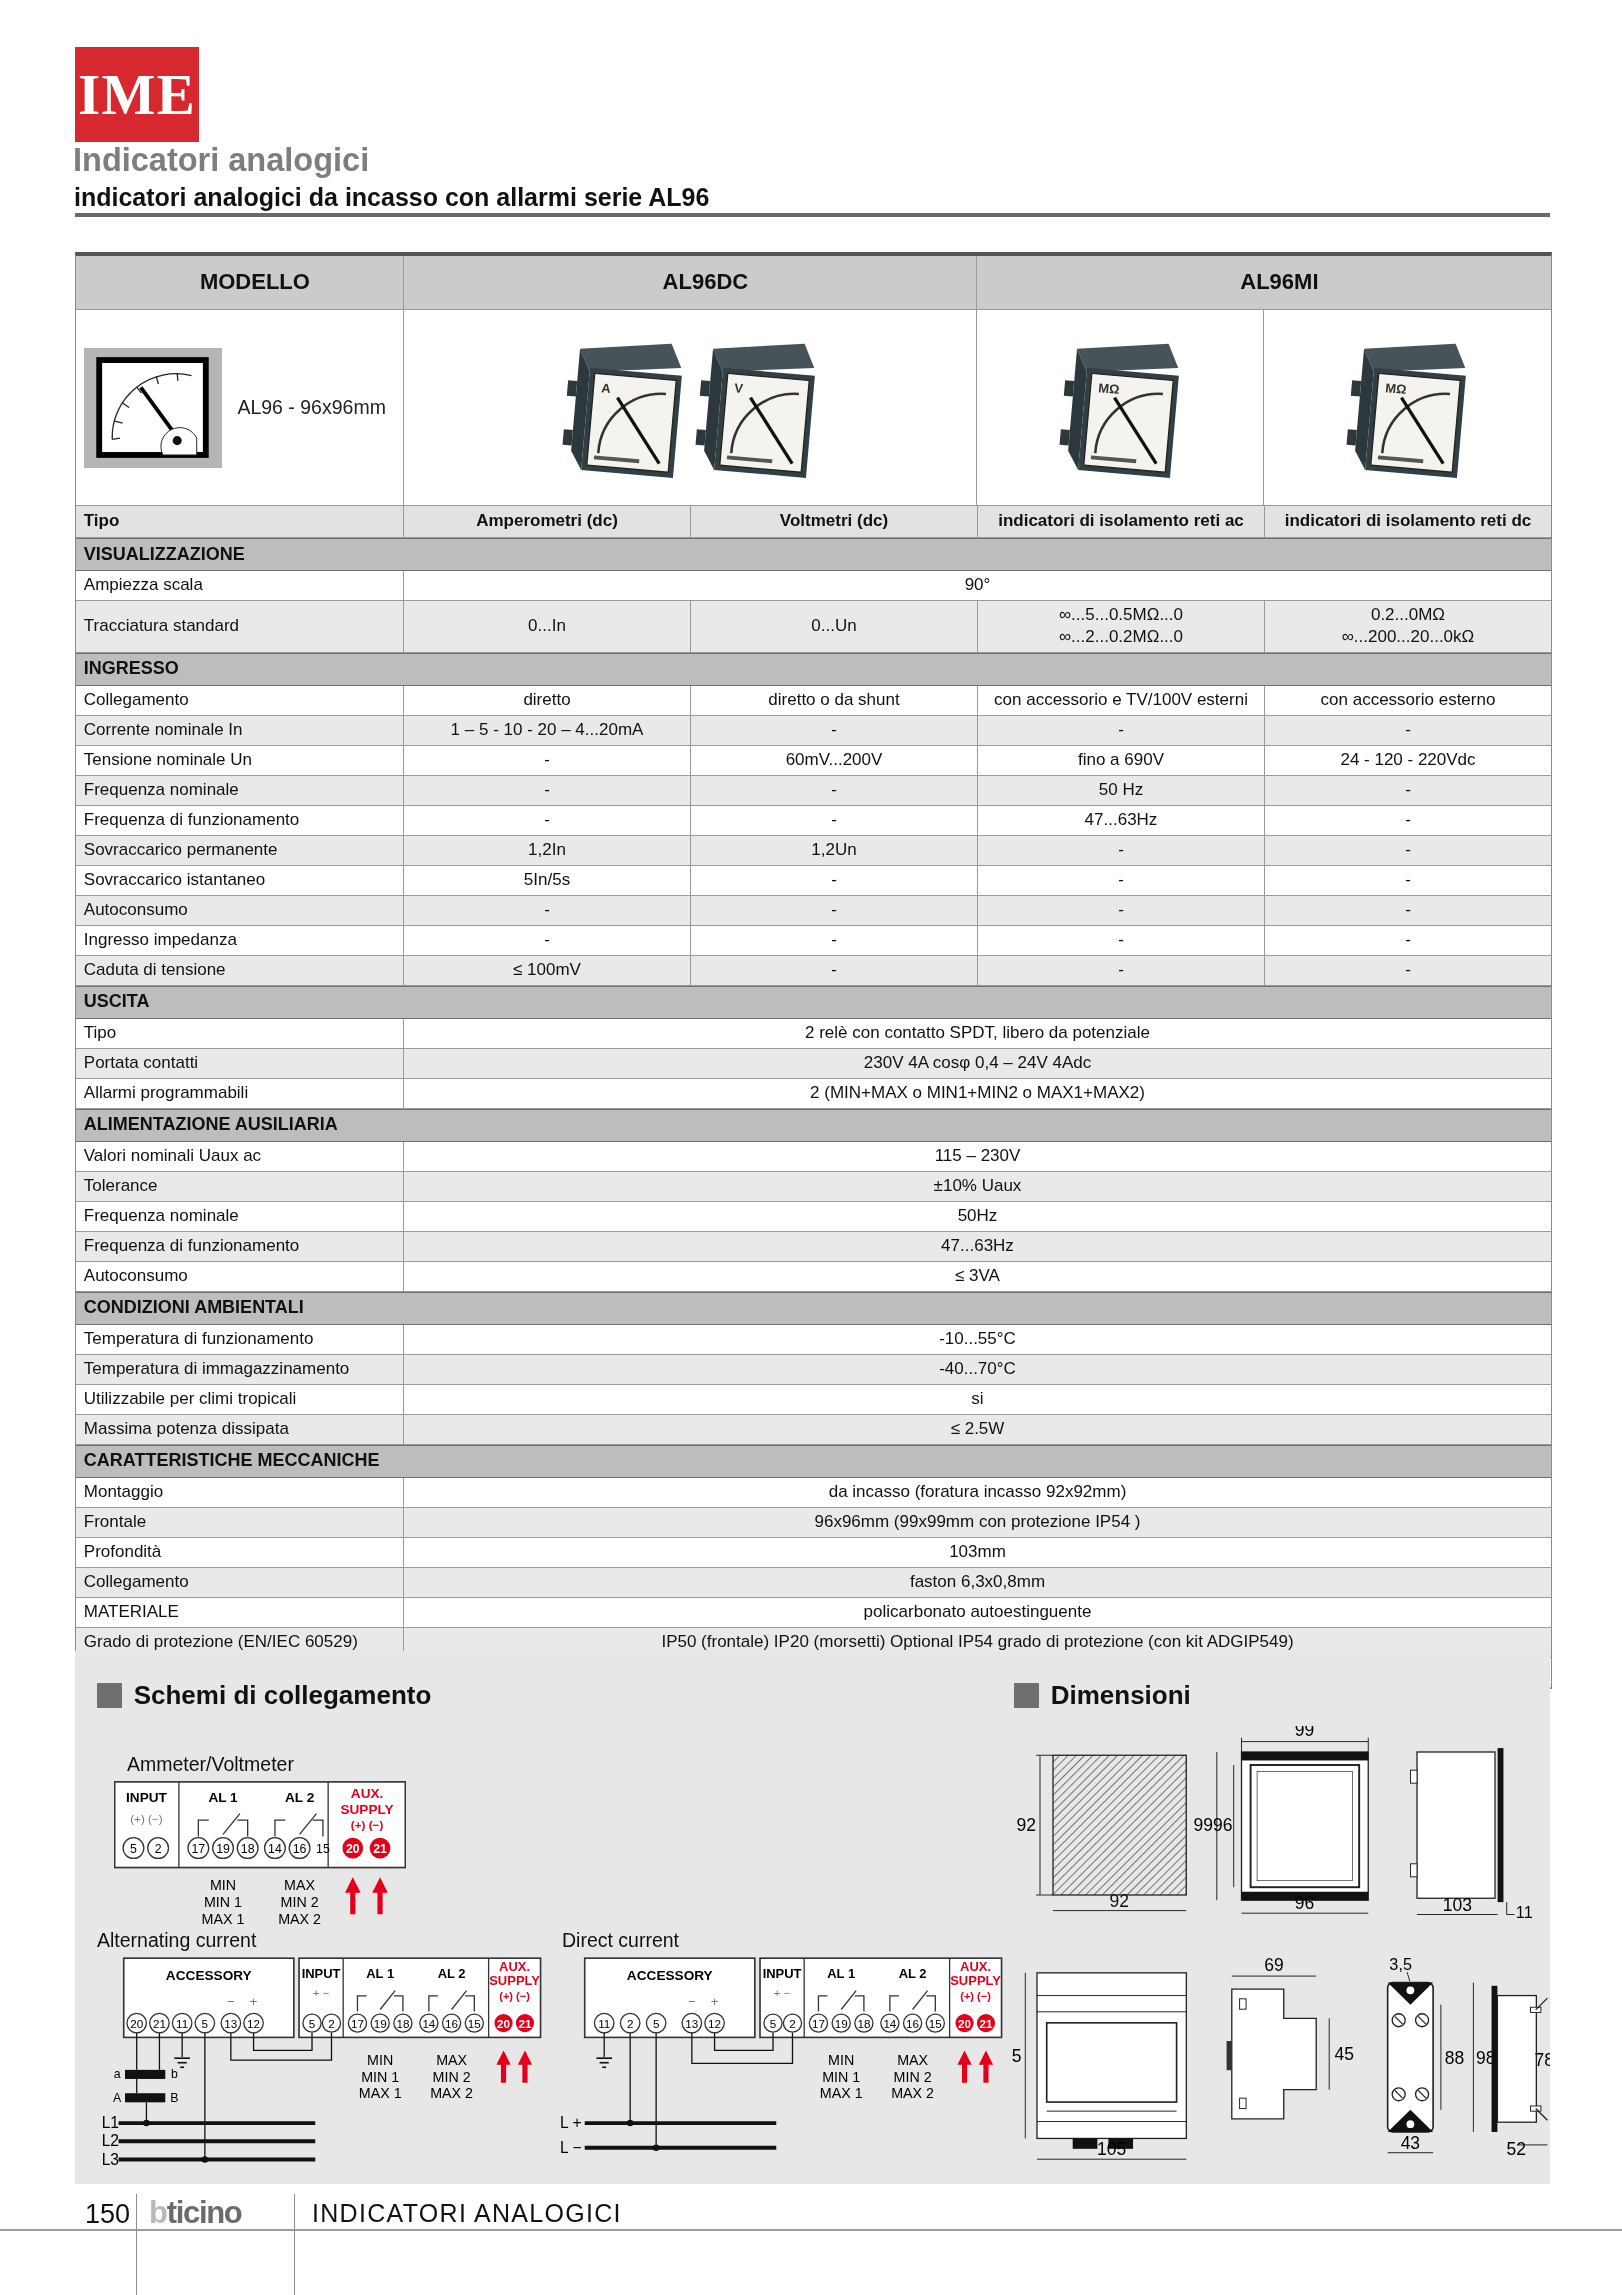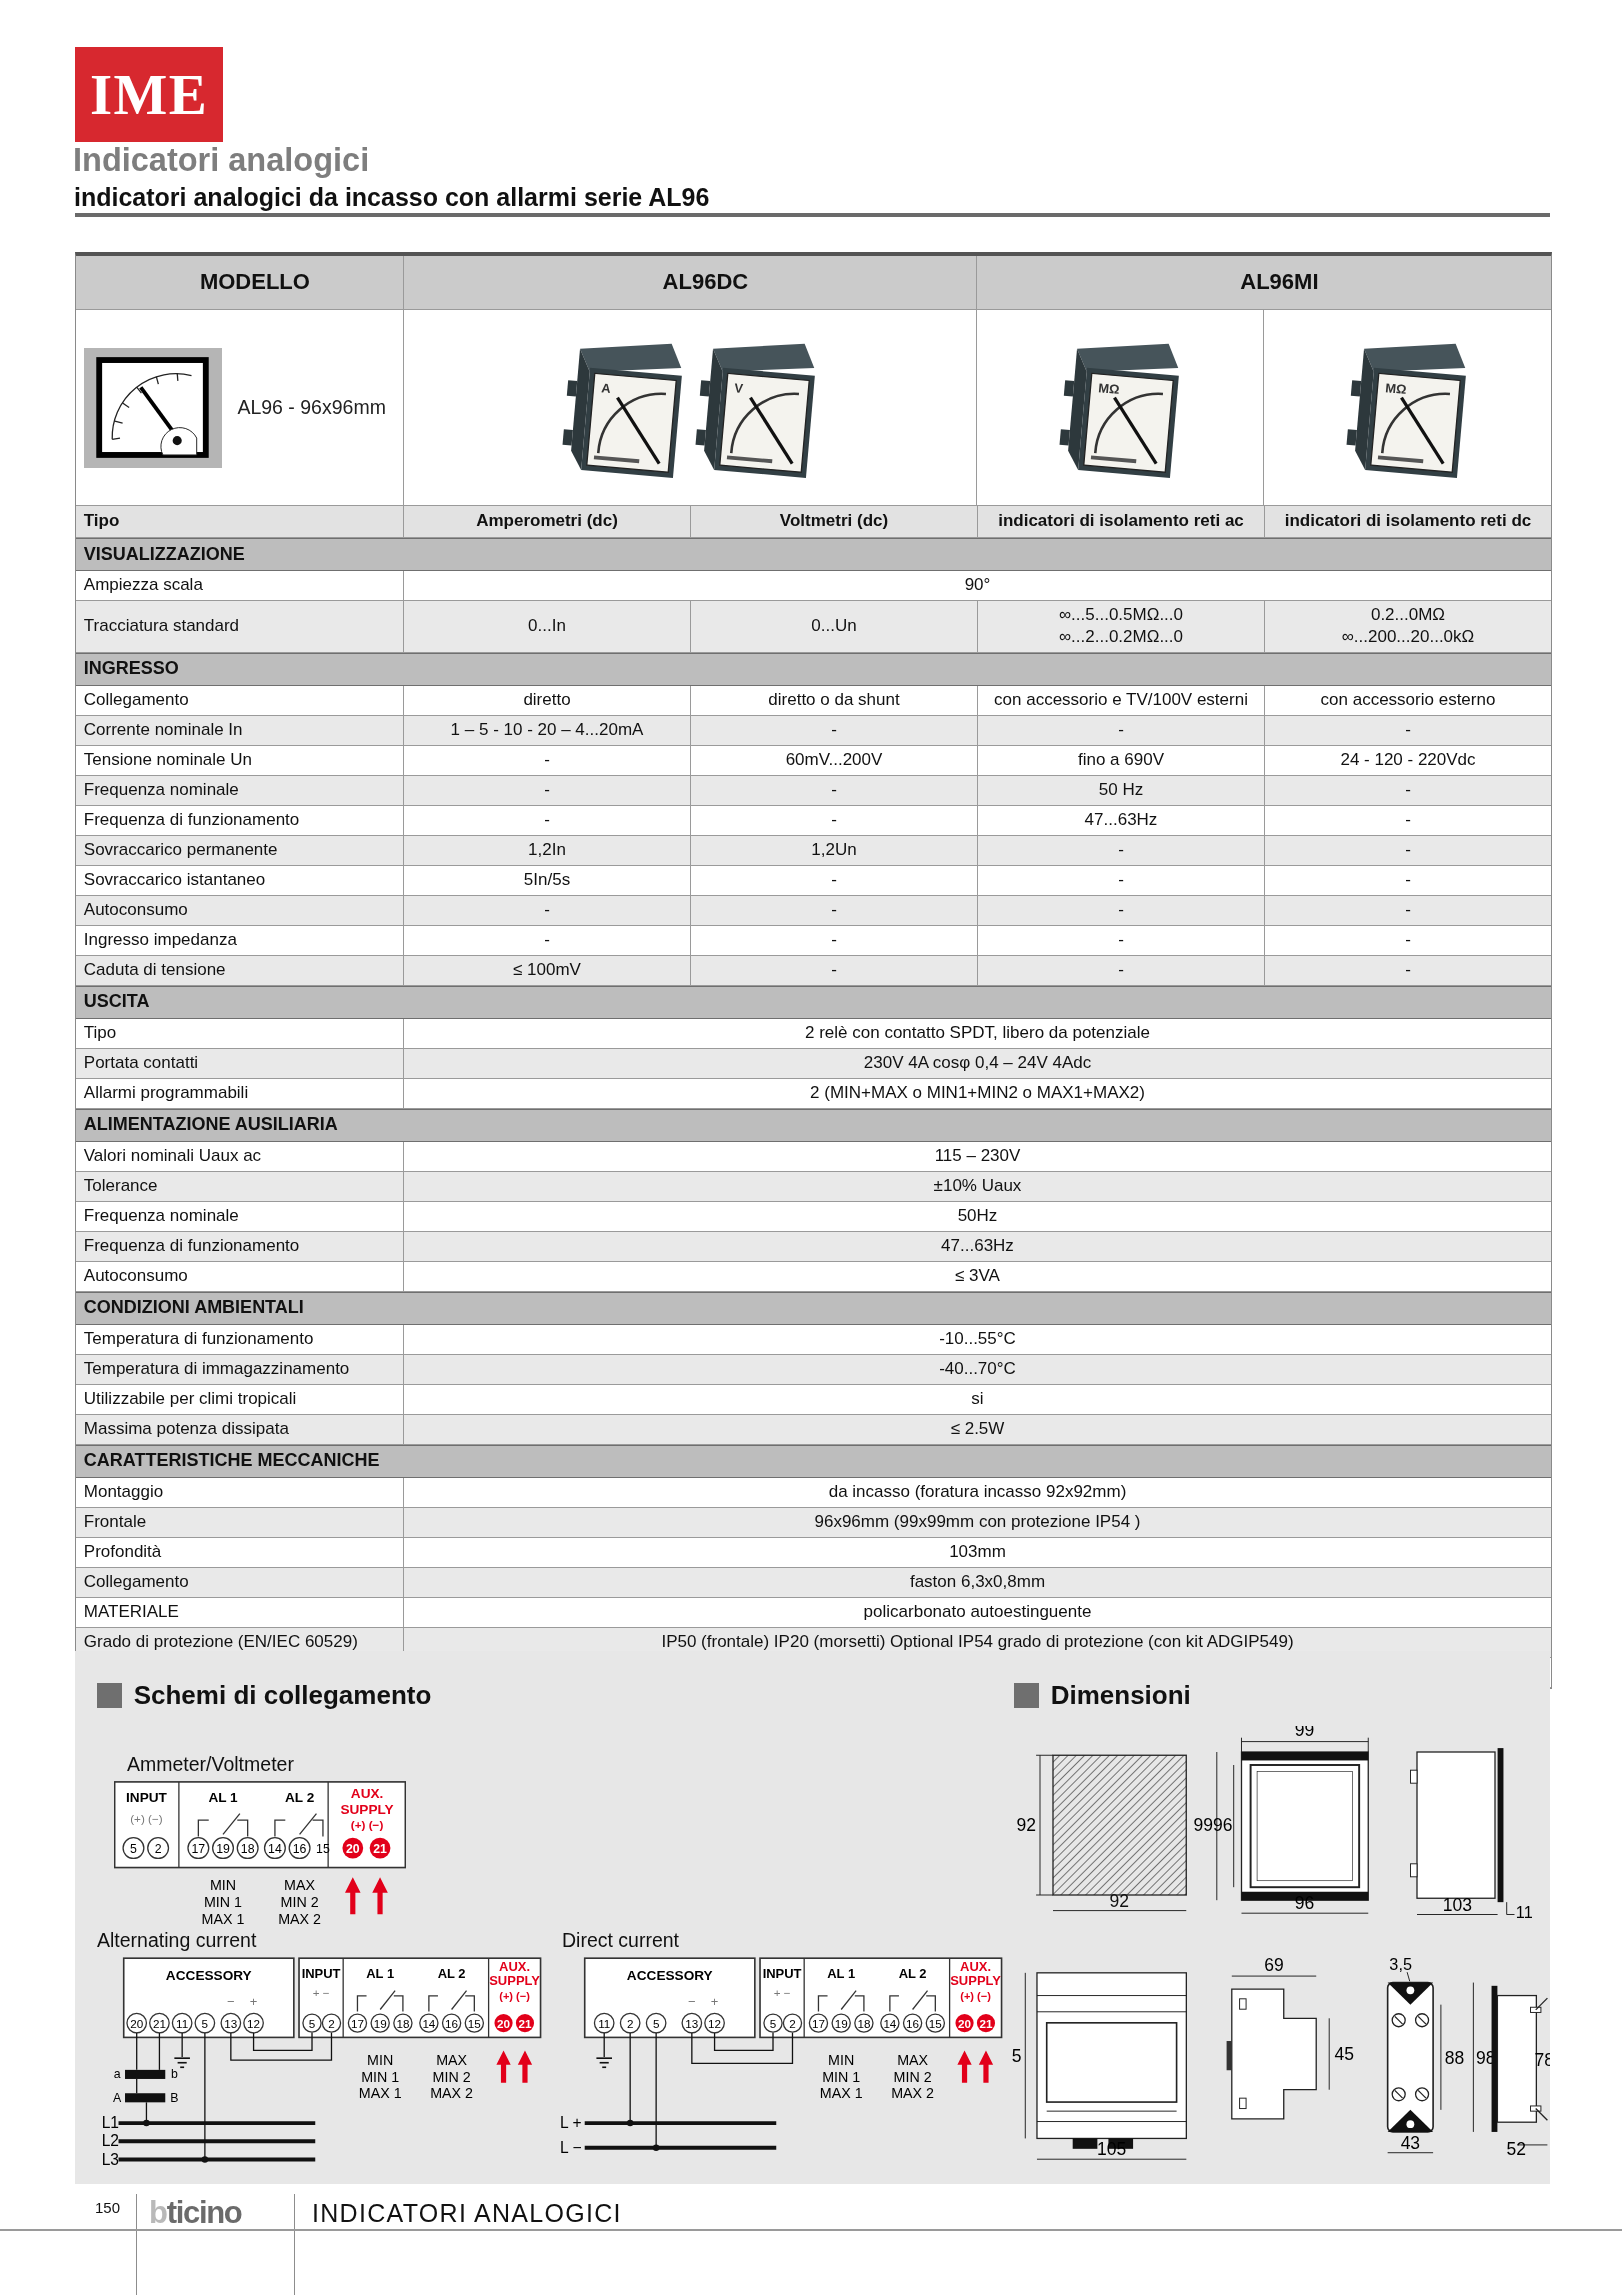--- a/index.html
+++ b/index.html
@@ -1,20 +1,20 @@
 <!DOCTYPE html>
 <html style="font-size:10.4px"><head>
 <meta charset="utf-8">
 <style>
   html,body{margin:0;padding:0;background:#fff;}
   body{font-family:"Liberation Sans", sans-serif;color:#111;}
   #page{position:relative;width:1623px;height:2295px;background:#fff;overflow:hidden;}
 
   
-  .ime-logo{position:absolute;left:75px;top:47px;width:148px;height:95px;background:#d7282f;
+  .ime-logo{position:absolute;left:75px;top:47px;width:124px;height:95px;background:#d7282f;
             display:flex;align-items:center;justify-content:center;}
   .ime-logo span{font-family:"Liberation Serif", serif;font-weight:bold;color:#fff;font-size:57px;letter-spacing:1.3px;}
   .page-title{position:absolute;left:73px;top:142px;font-size:32.5px;font-weight:bold;color:#7e7e7e;}
   .page-subtitle{position:absolute;left:74px;top:183px;font-size:25px;font-weight:bold;color:#111;}
   .title-rule{position:absolute;left:75px;top:213px;width:1475px;height:3.9px;background:#6a6a6a;}
 
   
   .spec-table{position:absolute;left:75px;top:252px;width:1475px;border:0.6px solid #8a8a8a;border-top:4.5px solid #545454;background:#fff;}
   .trow{display:flex;border-bottom:0.6px solid #9a9a9a;min-height:29px;align-items:stretch;}
   .cell{box-sizing:border-box;border-right:0.6px solid #9a9a9a;display:flex;align-items:center;justify-content:center;
@@ -39,21 +39,21 @@
   .model-label{font-size:19.5px;color:#222;}
 
   
   .panel{position:absolute;left:75px;top:1651px;width:1475px;height:533px;background:#e7e7e7;}
   .sec-heading{position:absolute;display:flex;align-items:center;gap:11.7px;font-size:26px;font-weight:bold;color:#111;}
   .sq{width:25px;height:25px;background:#6f6f6f;flex:none;}
   .diagram-label{position:absolute;font-size:19.5px;color:#111;}
   svg text{font-family:"Liberation Sans", sans-serif;}
 
   
-  .footer-num{position:absolute;left:83px;top:2199px;width:49px;text-align:center;font-size:15px;color:#111;}
+  .footer-num{position:absolute;left:83px;top:2199px;width:49px;text-align:center;font-size:27px;color:#111;}
   .fvline{position:absolute;top:2194px;bottom:0;width:1.3px;background:#8d8d8d;}
   .bt{position:absolute;left:149px;top:2195px;font-size:31px;font-weight:800;color:#6b6b6b;letter-spacing:-1.3px;}
   .bt::first-letter{color:#b9b9b9;}
   .footer-title{position:absolute;left:312px;top:2199px;font-size:25px;color:#111;letter-spacing:1.3px;}
   .frule{position:absolute;left:0;top:2229px;width:1623px;height:1.9px;background:#9a9a9a;}
 </style>
 </head>
 <body>
 
 <div id="page">

